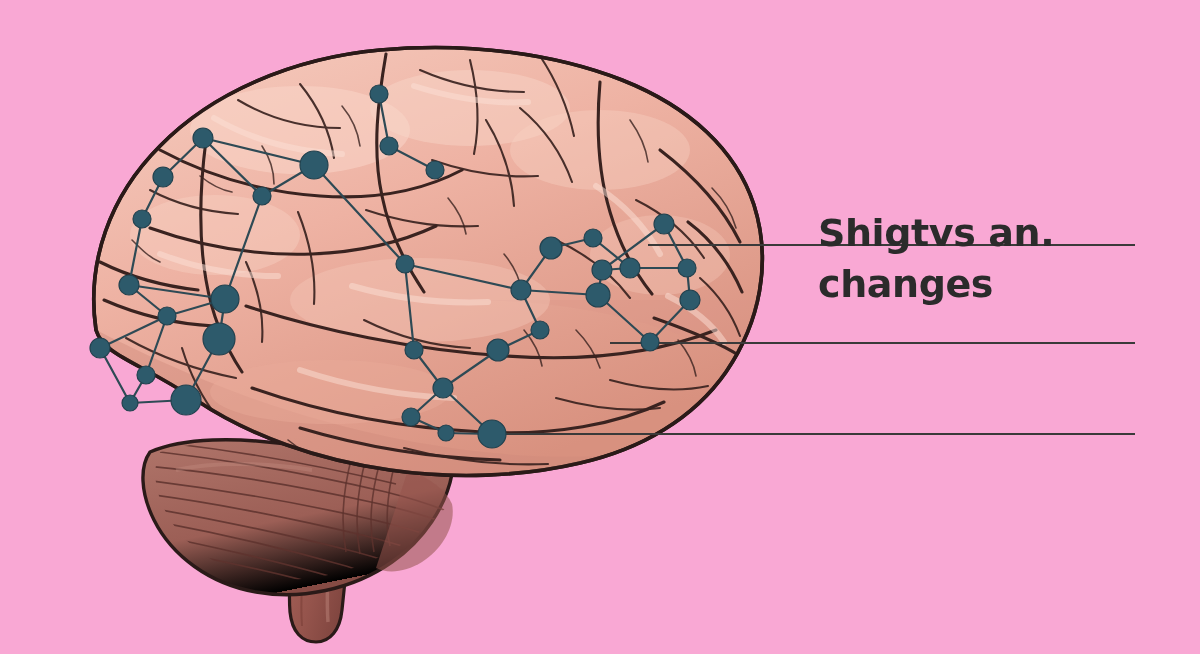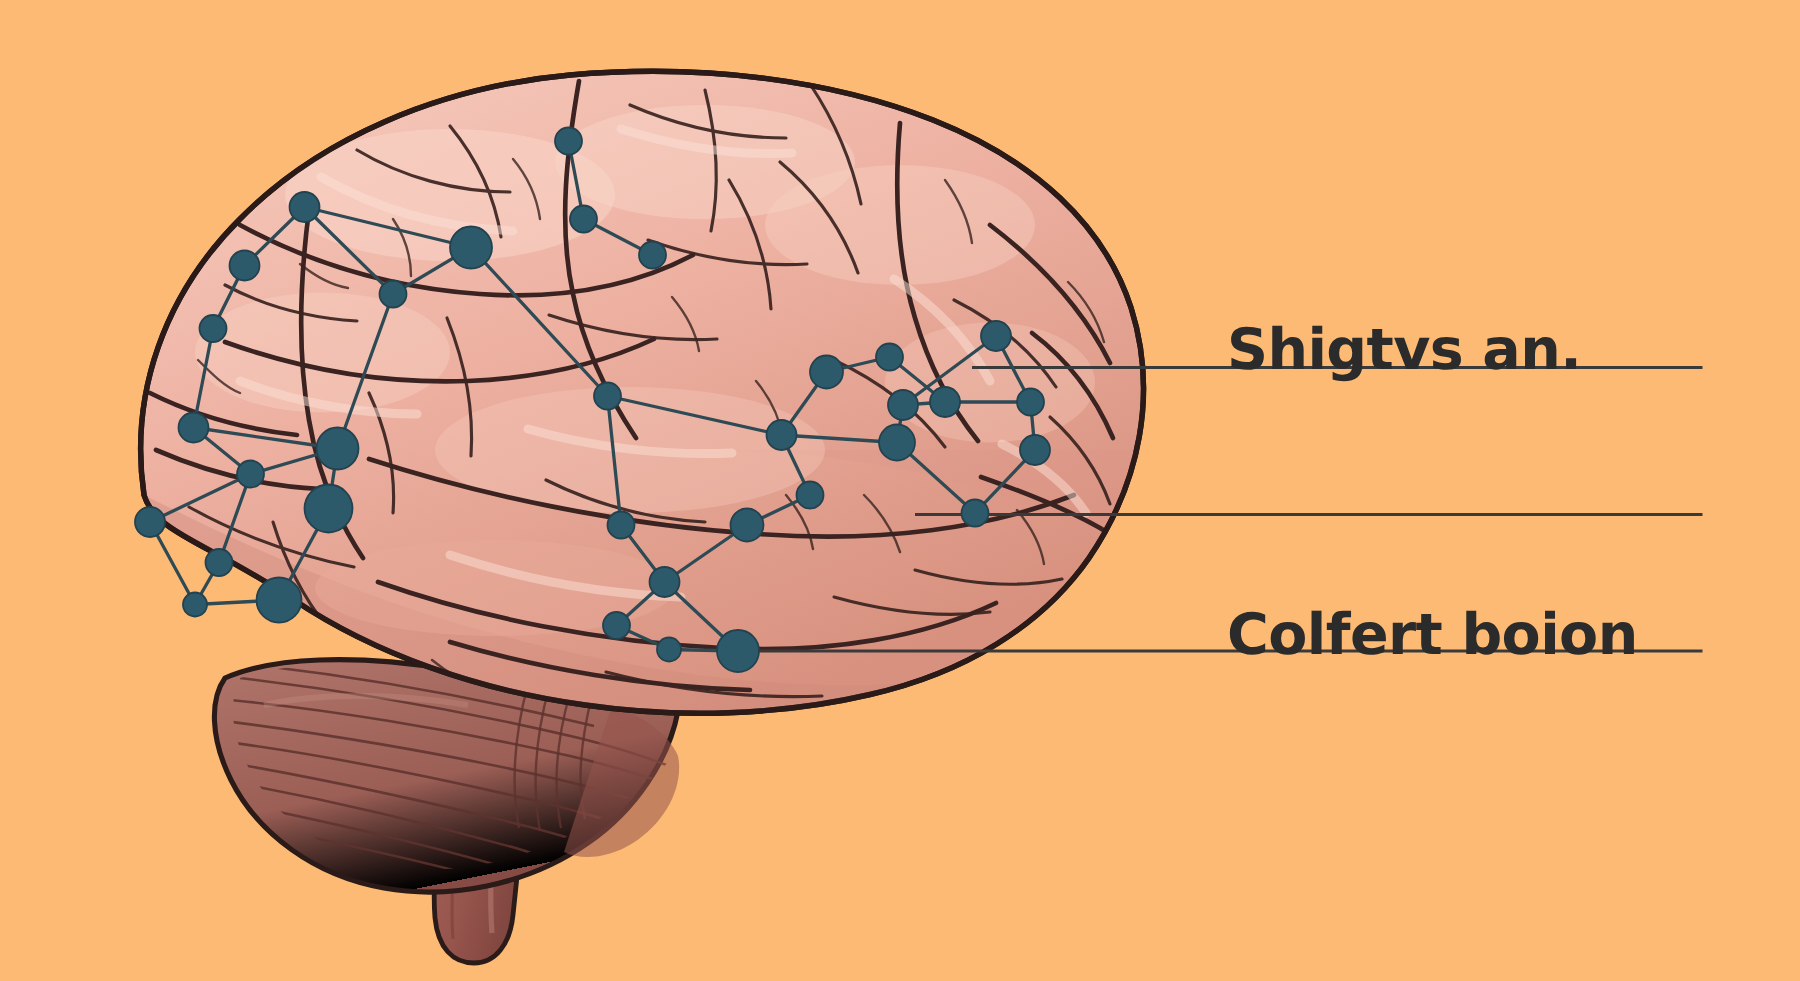--- a/index.html
+++ b/index.html
@@ -8,21 +8,21 @@
     padding: 0;
     background: #ffffff;
   }
   body {
     font-family: "Liberation Sans", sans-serif;
   }
   #stage {
     position: relative;
     width: 1200px;
     height: 654px;
-    background: #fdba74;
+    background: #f9a8d4;
     overflow: hidden;
   }
   #art {
     position: absolute;
     left: 0;
     top: 0;
     width: 1200px;
     height: 654px;
     display: block;
   }
@@ -340,19 +340,19 @@
       <circle cx="186" cy="400" r="15"></circle>
       <circle cx="130" cy="403" r="8"></circle>
       <circle cx="411" cy="417" r="9"></circle>
       <circle cx="446" cy="433" r="8"></circle>
       <circle cx="492" cy="434" r="14"></circle>
     </g>
   </svg>
 
   <div class="callout" id="callout-1">
     <span class="ln">Shigtvs an.</span>
+    <span class="ln">changes</span>
   </div>
 
   <div class="callout" id="callout-2">
-    <span class="ln">Colfert boion</span>
   </div>
 
 </div>
 
 </body></html>

